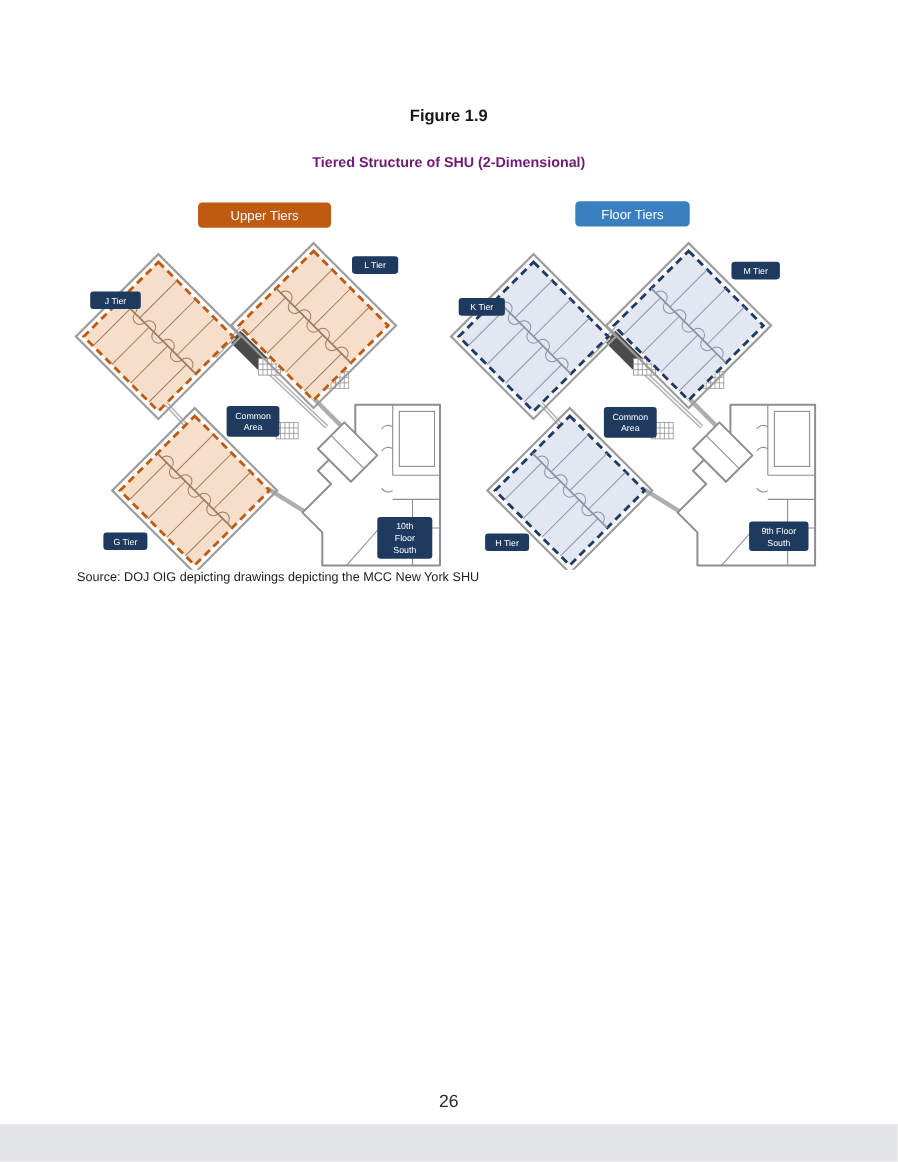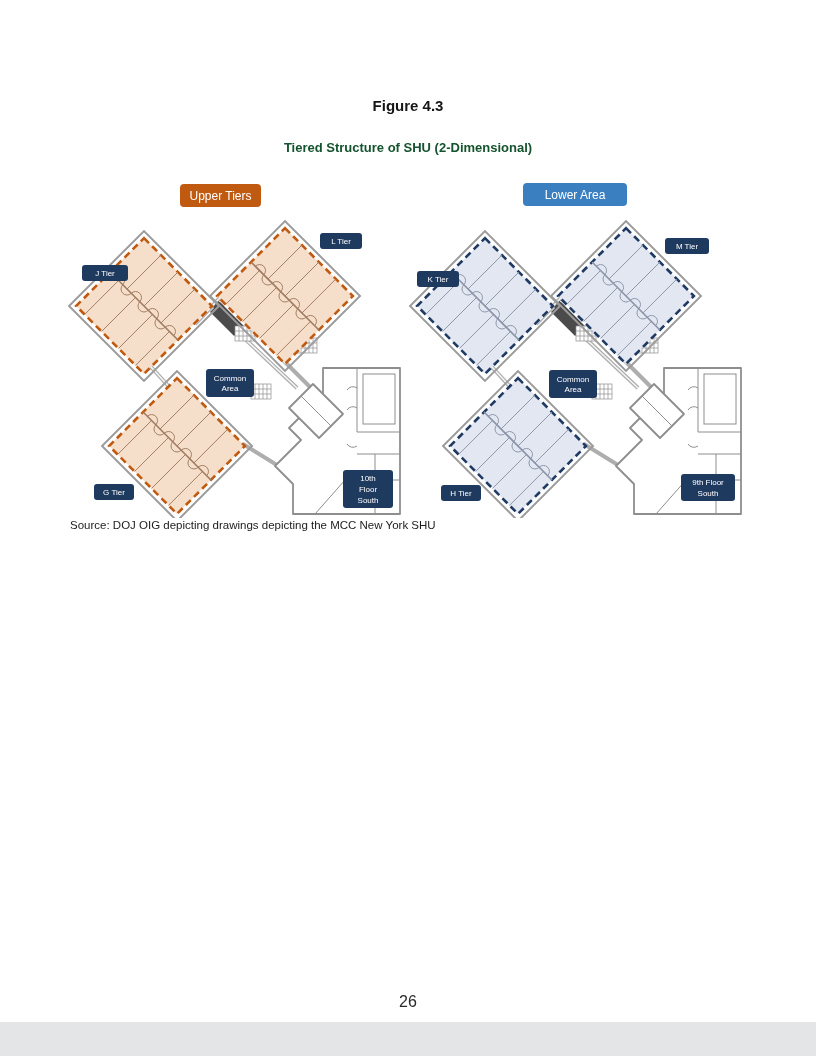--- a/index.html
+++ b/index.html
@@ -6,27 +6,27 @@
   body{
     width:816px;height:1056px;position:relative;background:#ffffff;
     font-family:"Liberation Sans",sans-serif;color:#1a1a1a;overflow:hidden;
   }
   .fig-label{
     position:absolute;top:97px;left:0;width:816px;text-align:center;
     font-size:15px;font-weight:bold;color:#161616;
   }
   .fig-title{
     position:absolute;top:140px;left:0;width:816px;text-align:center;
-    font-size:13px;font-weight:bold;color:#14532d;
+    font-size:13px;font-weight:bold;color:#701a75;
   }
   .tier-btn{
     position:absolute;height:23px;border-radius:4px;color:#ffffff;
     font-size:12px;display:flex;align-items:center;justify-content:center;
   }
-  .tier-btn.upper{left:180px;top:184px;width:81px;}
+  .tier-btn.upper{left:180px;top:184px;width:121px;}
   .tier-btn.lower{left:523px;top:183px;width:104px;}
   .diagram-wrap{position:absolute;left:55px;top:218px;width:700px;height:300px;}
   .source-note{position:absolute;left:70px;top:519px;font-size:11.5px;color:#1c1c1c;}
   .page-number{position:absolute;top:993px;left:0;width:816px;text-align:center;font-size:16px;color:#2a2a2a;}
   .footer-bar{position:absolute;left:0;top:1022px;width:816px;height:34px;}
 
   
   .corridor{stroke:#aeaeae;stroke-width:4;fill:none;}
   .corridor-in{stroke:#f6f6f6;stroke-width:1.6;fill:none;}
   .t-outer{fill:none;stroke:#9c9c9c;stroke-width:2;}
@@ -37,25 +37,25 @@
   .plan{stroke:#8e8e8e;stroke-width:1.8;fill:#ffffff;stroke-linejoin:round;}
   .plan-thin{stroke:#8e8e8e;stroke-width:1;fill:none;}
   .stairs{stroke:#8e8e8e;stroke-width:0.7;fill:#ffffff;}
   .dark-block{fill:#4b4b4b;}
   .map-label rect{fill:var(--label-bg);rx:3;}
   .map-label text{fill:#ffffff;font-family:"Liberation Sans",sans-serif;font-size:8px;text-anchor:middle;}
 </style>
 </head>
 <body>
 
-<div class="fig-label">Figure 4.3</div>
+<div class="fig-label">Figure 1.9</div>
 <div class="fig-title">Tiered Structure of SHU (2-Dimensional)</div>
 
 <div class="tier-btn upper" style="background-color: rgb(192, 90, 17);">Upper Tiers</div>
-<div class="tier-btn lower" style="background-color: rgb(58, 127, 192);">Lower Area</div>
+<div class="tier-btn lower" style="background-color: rgb(58, 127, 192);">Floor Tiers</div>
 
 <div class="diagram-wrap">
 <svg width="700" height="300" viewBox="0 0 700 300" xmlns="http://www.w3.org/2000/svg">
   <defs>
 
     <g id="tier-shape">
       <rect class="t-outer" x="-53" y="-53" width="106" height="106"></rect>
       <rect class="t-main" x="-48" y="-48" width="96" height="96"></rect>
       <line class="t-mid" x1="-48" y1="0" x2="48" y2="0"></line>
       <line class="t-line" x1="-24" y1="-48" x2="-24" y2="0"></line>

